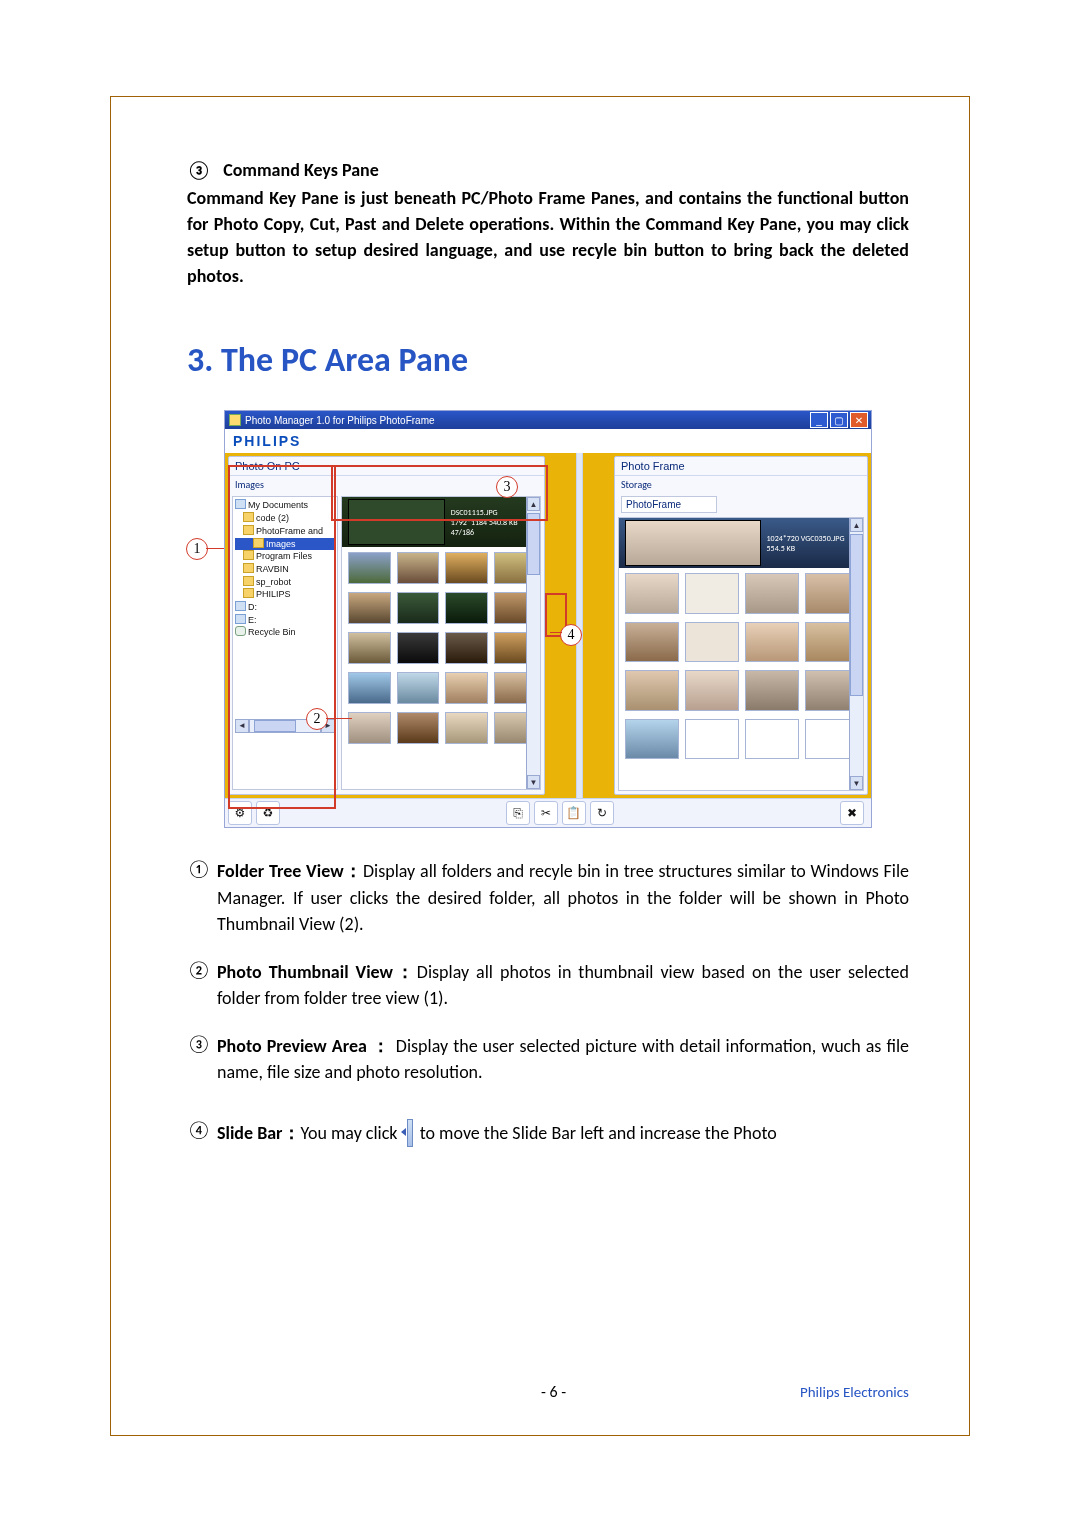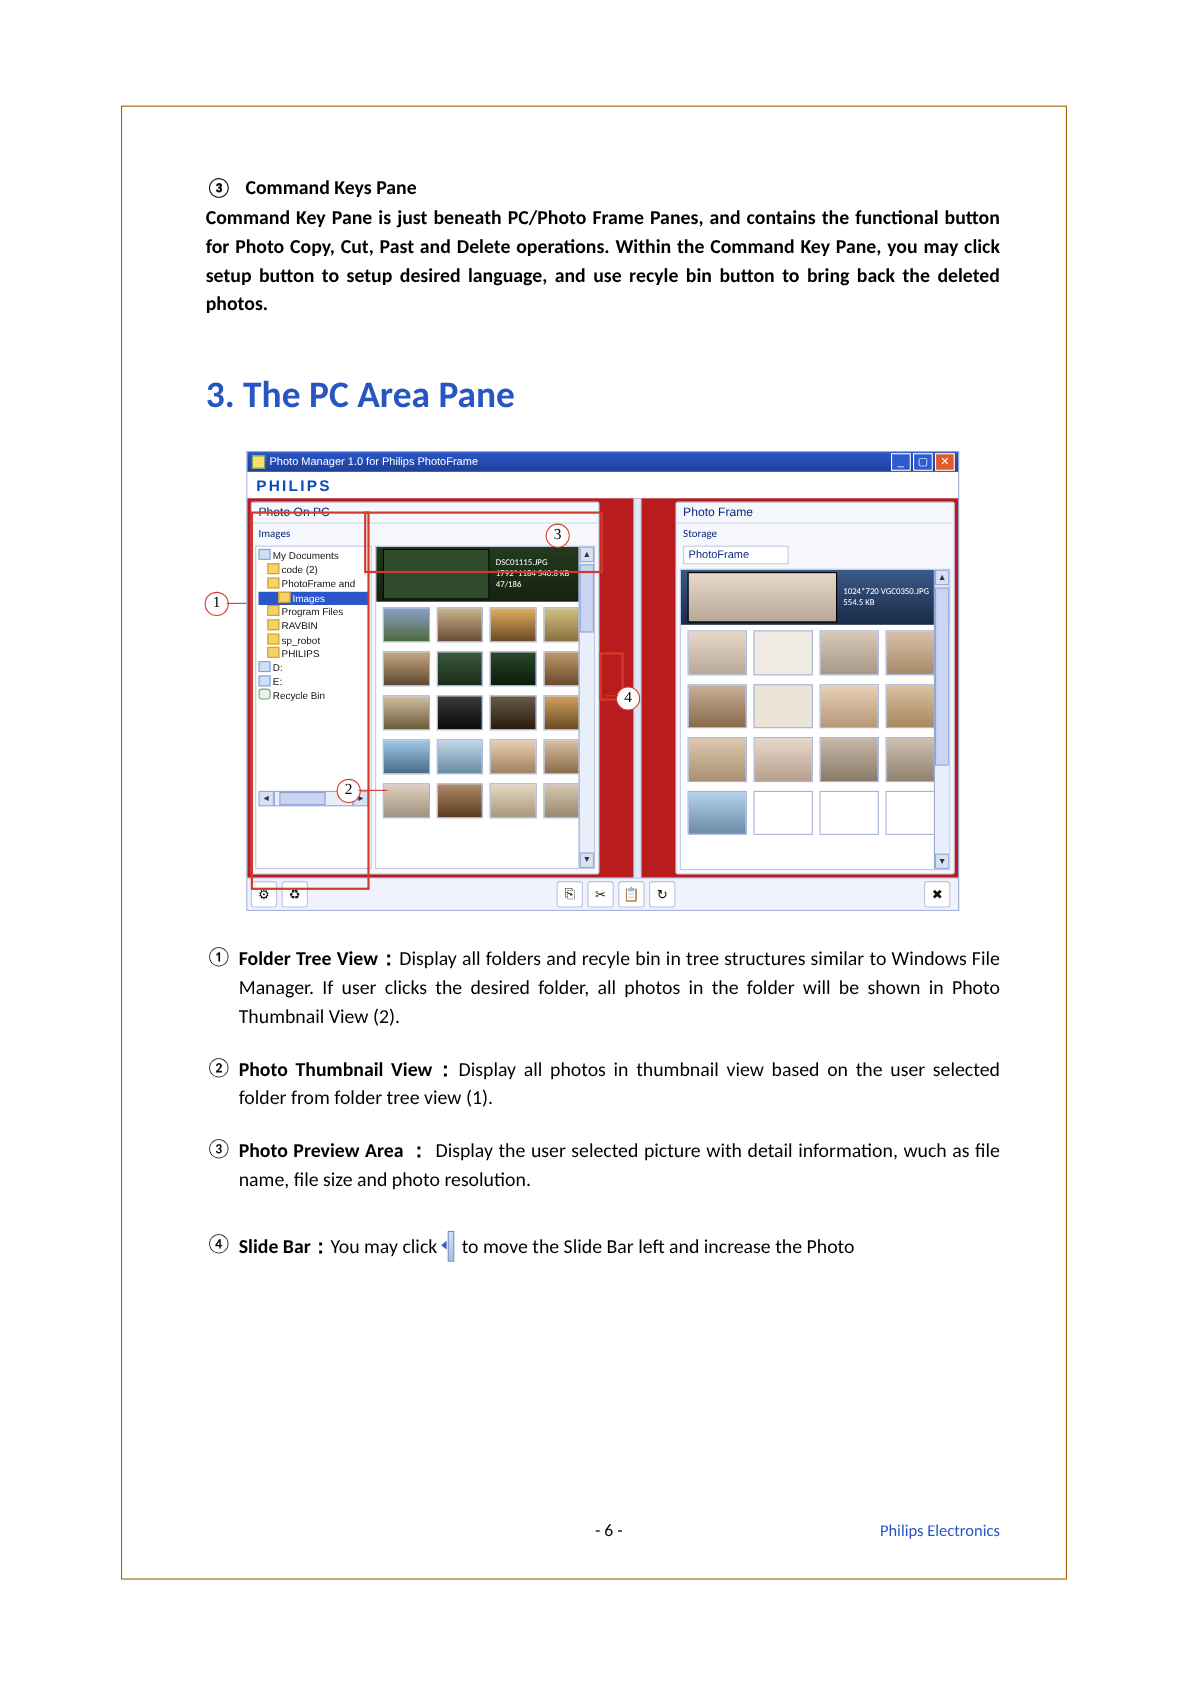--- a/index.html
+++ b/index.html
@@ -114,21 +114,21 @@
     background: #fff;
     padding: 4px 8px;
     font-family: Arial, sans-serif;
     color: #0a4dbb;
     font-weight: 900;
     letter-spacing: 2px;
     font-size: 14px;
   }
   .panes {
     display: flex;
-    background: #b91c1c;
+    background: #eab308;
     gap: 28px;
   }
   .pane {
     border: 1px solid #bcc7e5;
     background: #f6f8fd;
     margin: 3px;
     border-radius: 2px;
   }
   .pc-pane { width: 315px; }
   .frame-pane { flex: 1; }

